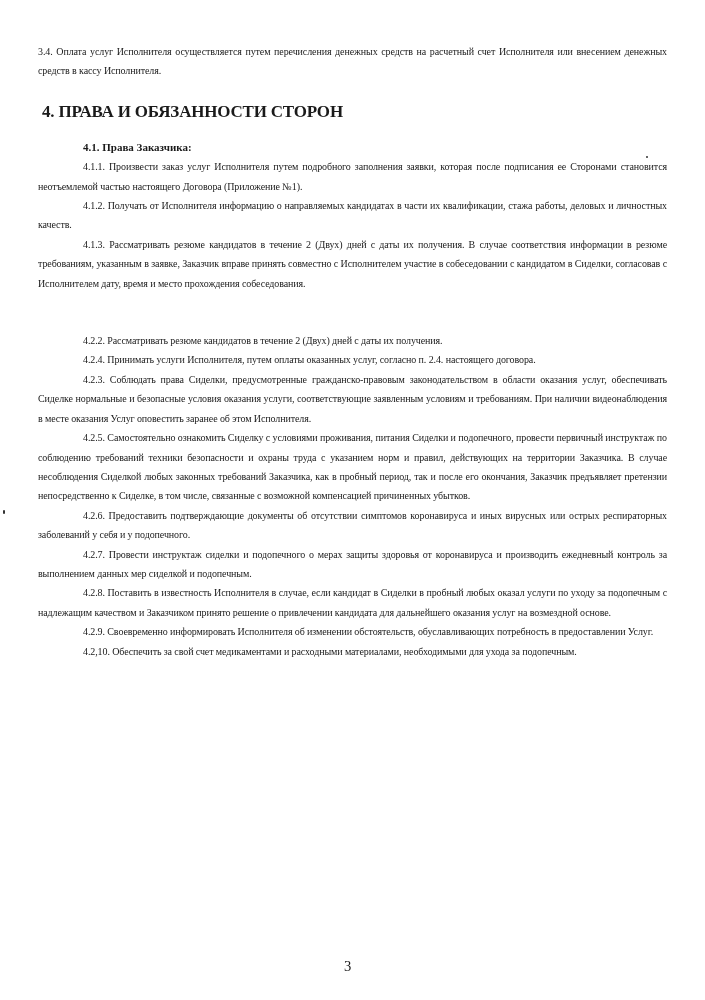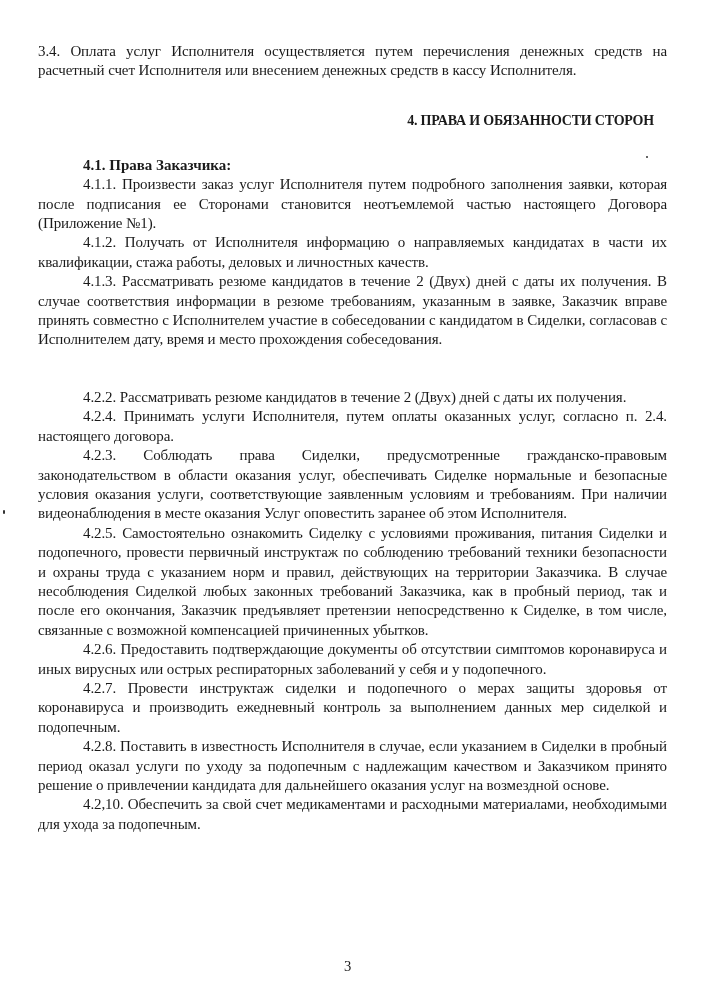--- a/index.html
+++ b/index.html
@@ -16,38 +16,38 @@
       color: #1a1a1a;
     }
     .page {
       position: absolute;
       left: 38px;
       top: 42px;
       width: 629px;
     }
     p {
       margin: 0;
-      font-size: 15px;
+      font-size: 10px;
       line-height: 19.4px;
       text-align: justify;
       letter-spacing: -0.1px;
     }
     p.ind {
       text-indent: 45px;
     }
     h1 {
-      font-size: 14px;
+      font-size: 17px;
       font-weight: bold;
-      text-align: right;
-      margin: 13px;
+      text-align: left;
+      margin: 4px;
       line-height: 20px;
       letter-spacing: -0.2px;
     }
     h2 {
-      font-size: 15px;
+      font-size: 11px;
       font-weight: bold;
       margin: 0;
       padding-left: 45px;
       line-height: 19.4px;
     }
     .gap-heading-top { height: 17px; }
     .gap-heading-bottom { height: 12px; }
     .gap-sub { height: 19px; }
     .page-number {
       position: absolute;
@@ -95,20 +95,21 @@
 
   <div class="gap-sub"></div>
   <div class="gap-sub"></div>
 
   <p class="ind">4.2.2. Рассматривать резюме кандидатов в течение 2 (Двух) дней с даты их получения.</p>
   <p class="ind">4.2.4. Принимать услуги Исполнителя, путем оплаты оказанных услуг, согласно п. 2.4. настоящего договора.</p>
   <p class="ind">4.2.3. Соблюдать права Сиделки, предусмотренные гражданско-правовым законодательством в области оказания услуг, обеспечивать Сиделке нормальные и безопасные условия оказания услуги, соответствующие заявленным условиям и требованиям. При наличии видеонаблюдения в месте оказания Услуг оповестить заранее об этом Исполнителя.</p>
   <p class="ind">4.2.5. Самостоятельно ознакомить Сиделку с условиями проживания, питания Сиделки и подопечного, провести первичный инструктаж по соблюдению требований техники безопасности и охраны труда с указанием норм и правил, действующих на территории Заказчика. В случае несоблюдения Сиделкой любых законных требований Заказчика, как в пробный период, так и после его окончания, Заказчик предъявляет претензии непосредственно к Сиделке, в том числе, связанные с возможной компенсацией причиненных убытков.</p>
   <p class="ind">4.2.6. Предоставить подтверждающие документы об отсутствии симптомов коронавируса и иных вирусных или острых респираторных заболеваний у себя и у подопечного.</p>
   <p class="ind">4.2.7. Провести инструктаж сиделки и подопечного о мерах защиты здоровья от коронавируса и производить ежедневный контроль за выполнением данных мер сиделкой и подопечным.</p>
-  <p class="ind">4.2.8. Поставить в известность Исполнителя в случае, если указанием в Сиделки в пробный период оказал услуги по уходу за подопечным с надлежащим качеством и Заказчиком принято решение о привлечении кандидата для дальнейшего оказания услуг на возмездной основе.</p>
+  <p class="ind">4.2.8. Поставить в известность Исполнителя в случае, если кандидат в Сиделки в пробный любых оказал услуги по уходу за подопечным с надлежащим качеством и Заказчиком принято решение о привлечении кандидата для дальнейшего оказания услуг на возмездной основе.</p>
+  <p class="ind">4.2.9. Своевременно информировать Исполнителя об изменении обстоятельств, обуславливающих потребность в предоставлении Услуг.</p>
   <p class="ind">4.2,10. Обеспечить за свой счет медикаментами и расходными материалами, необходимыми для ухода за подопечным.</p>
 
   <div class="gap-sub"></div>
 
 </div>
 
 <div class="page-number">3</div>
 
 </body></html>

